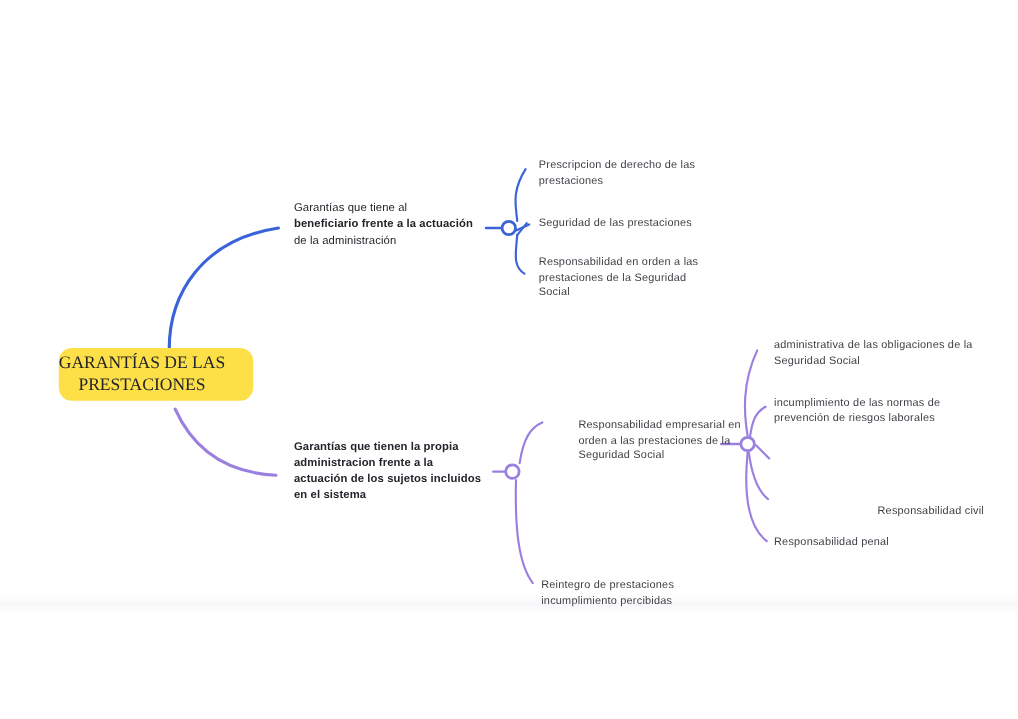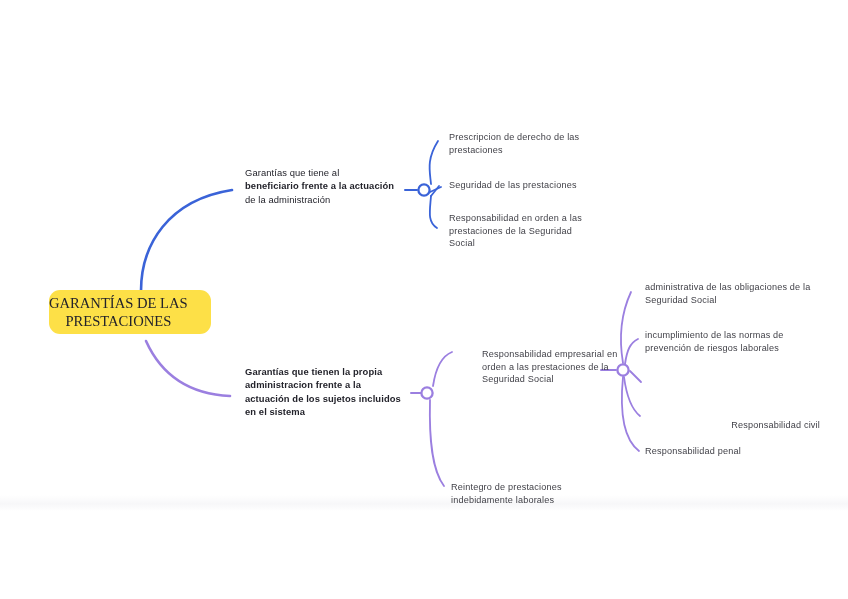--- a/index.html
+++ b/index.html
@@ -145,20 +145,20 @@
     <span class="ln b">administracion frente a la</span>
     <span class="ln b">actuación de los sujetos incluidos</span>
     <span class="ln b">en el sistema</span>
   </div>
 
   <div class="node-text" id="leaf-prescripcion">Prescripcion de derecho de las prestaciones</div>
   <div class="node-text" id="leaf-caducidad">Seguridad de las prestaciones</div>
   <div class="node-text" id="leaf-responsab-orden">Responsabilidad en orden a las prestaciones de la Seguridad Social</div>
 
   <div class="node-text" id="leaf-resp-empresarial">Responsabilidad empresarial en orden a las prestaciones de la Seguridad Social</div>
-  <div class="node-text" id="leaf-reintegro">Reintegro de prestaciones indebidamente laborales</div>
+  <div class="node-text" id="leaf-reintegro">Reintegro de prestaciones incumplimiento percibidas</div>
 
   <div class="node-text" id="leaf-incump-oblig">administrativa de las obligaciones de la Seguridad Social</div>
   <div class="node-text" id="leaf-incump-normas">incumplimiento de las normas de prevención de riesgos laborales</div>
   <div class="node-text" id="leaf-resp-civil">Responsabilidad civil</div>
   <div class="node-text" id="leaf-resp-penal">Responsabilidad penal</div>
 
 </div>
 
 </body></html>

